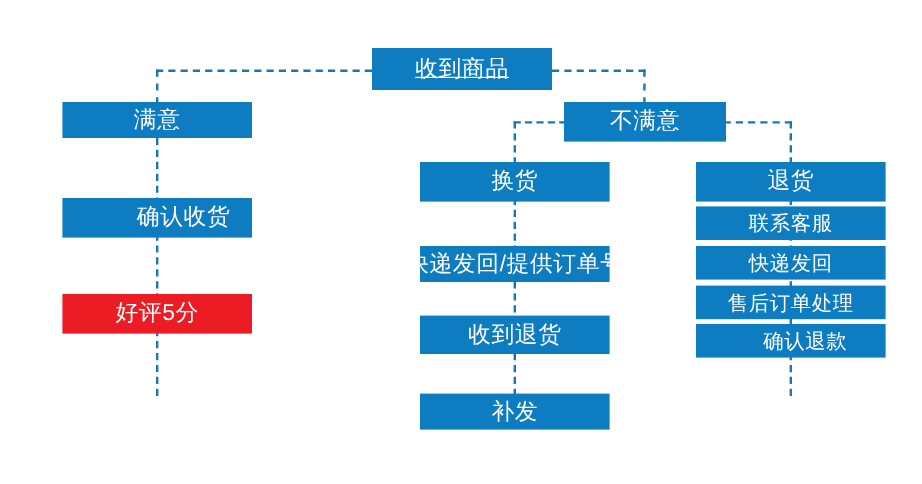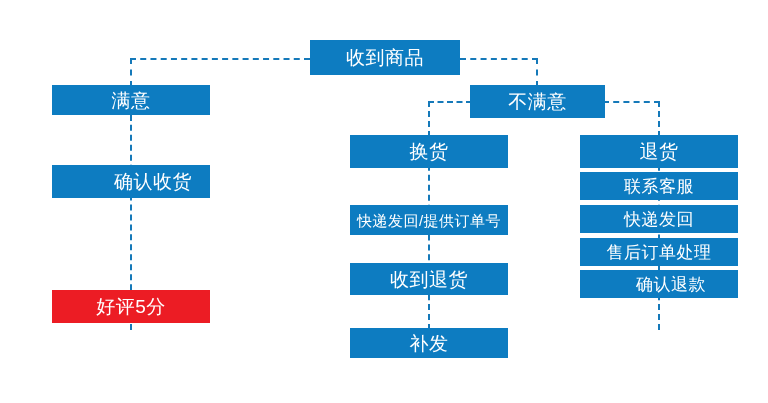--- a/index.html
+++ b/index.html
@@ -30,21 +30,21 @@
     letter-spacing: 0.5px;
     z-index: 3;
     white-space: nowrap;
     text-align: center;
   }
   .node.red {
     background: #ec1c24;
   }
   .node.sz-lg { font-size: 19px; }
   .node.sz-md { font-size: 17px; }
-  .node.sz-sm { font-size: 15px; }
+  .node.sz-sm { font-size: 19px; }
 
   .conn {
     position: absolute;
     z-index: 1;
   }
   .conn.v {
     width: 0;
     border-left: 2px dashed #1579b9;
   }
   .conn.h {
@@ -70,27 +70,27 @@
   <div class="conn v" style="left:428px; top:101px; height:36px;"></div>
   <div class="conn h" style="left:428px; top:135px; width:2px;"></div>
 
   <div class="conn h" style="left:603px; top:101px; width:57px;"></div>
   <div class="conn v" style="left:658px; top:101px; height:36px;"></div>
 
   <div class="conn v" style="left:428px; top:135px; height:195px;"></div>
 
   <div class="conn v" style="left:658px; top:135px; height:195px;"></div>
 
-  <div class="node sz-lg" style="left:310px; top:40px; width:150px; height:35px;">收到商品</div>
+  <div class="node sz-lg" style="left:310px; top:40px; width:150px; height:35px;text-decoration:underline;">收到商品</div>
 
   <div class="node sz-lg" style="left:52px; top:85px; width:158px; height:30px;">满意</div>
 
   <div class="node sz-lg" style="left:52px; top:165px; width:158px; height:33px;padding-left:44px;">确认收货</div>
 
-  <div class="node sz-lg red" style="left:52px; top:245px; width:158px; height:33px;margin-top:45px;">好评5分</div>
+  <div class="node sz-lg red" style="left:52px; top:245px; width:158px; height:33px;">好评5分</div>
 
 
   <div class="node sz-lg" style="left:470px; top:85px; width:135px; height:33px;">不满意</div>
 
   <div class="node sz-lg" style="left:350px; top:135px; width:158px; height:33px;">换货</div>
 
   <div class="node sz-sm" style="left:350px; top:205px; width:158px; height:30px;">快递发回/提供订单号</div>
 
   <div class="node sz-lg" style="left:350px; top:263px; width:158px; height:32px;">收到退货</div>
 

